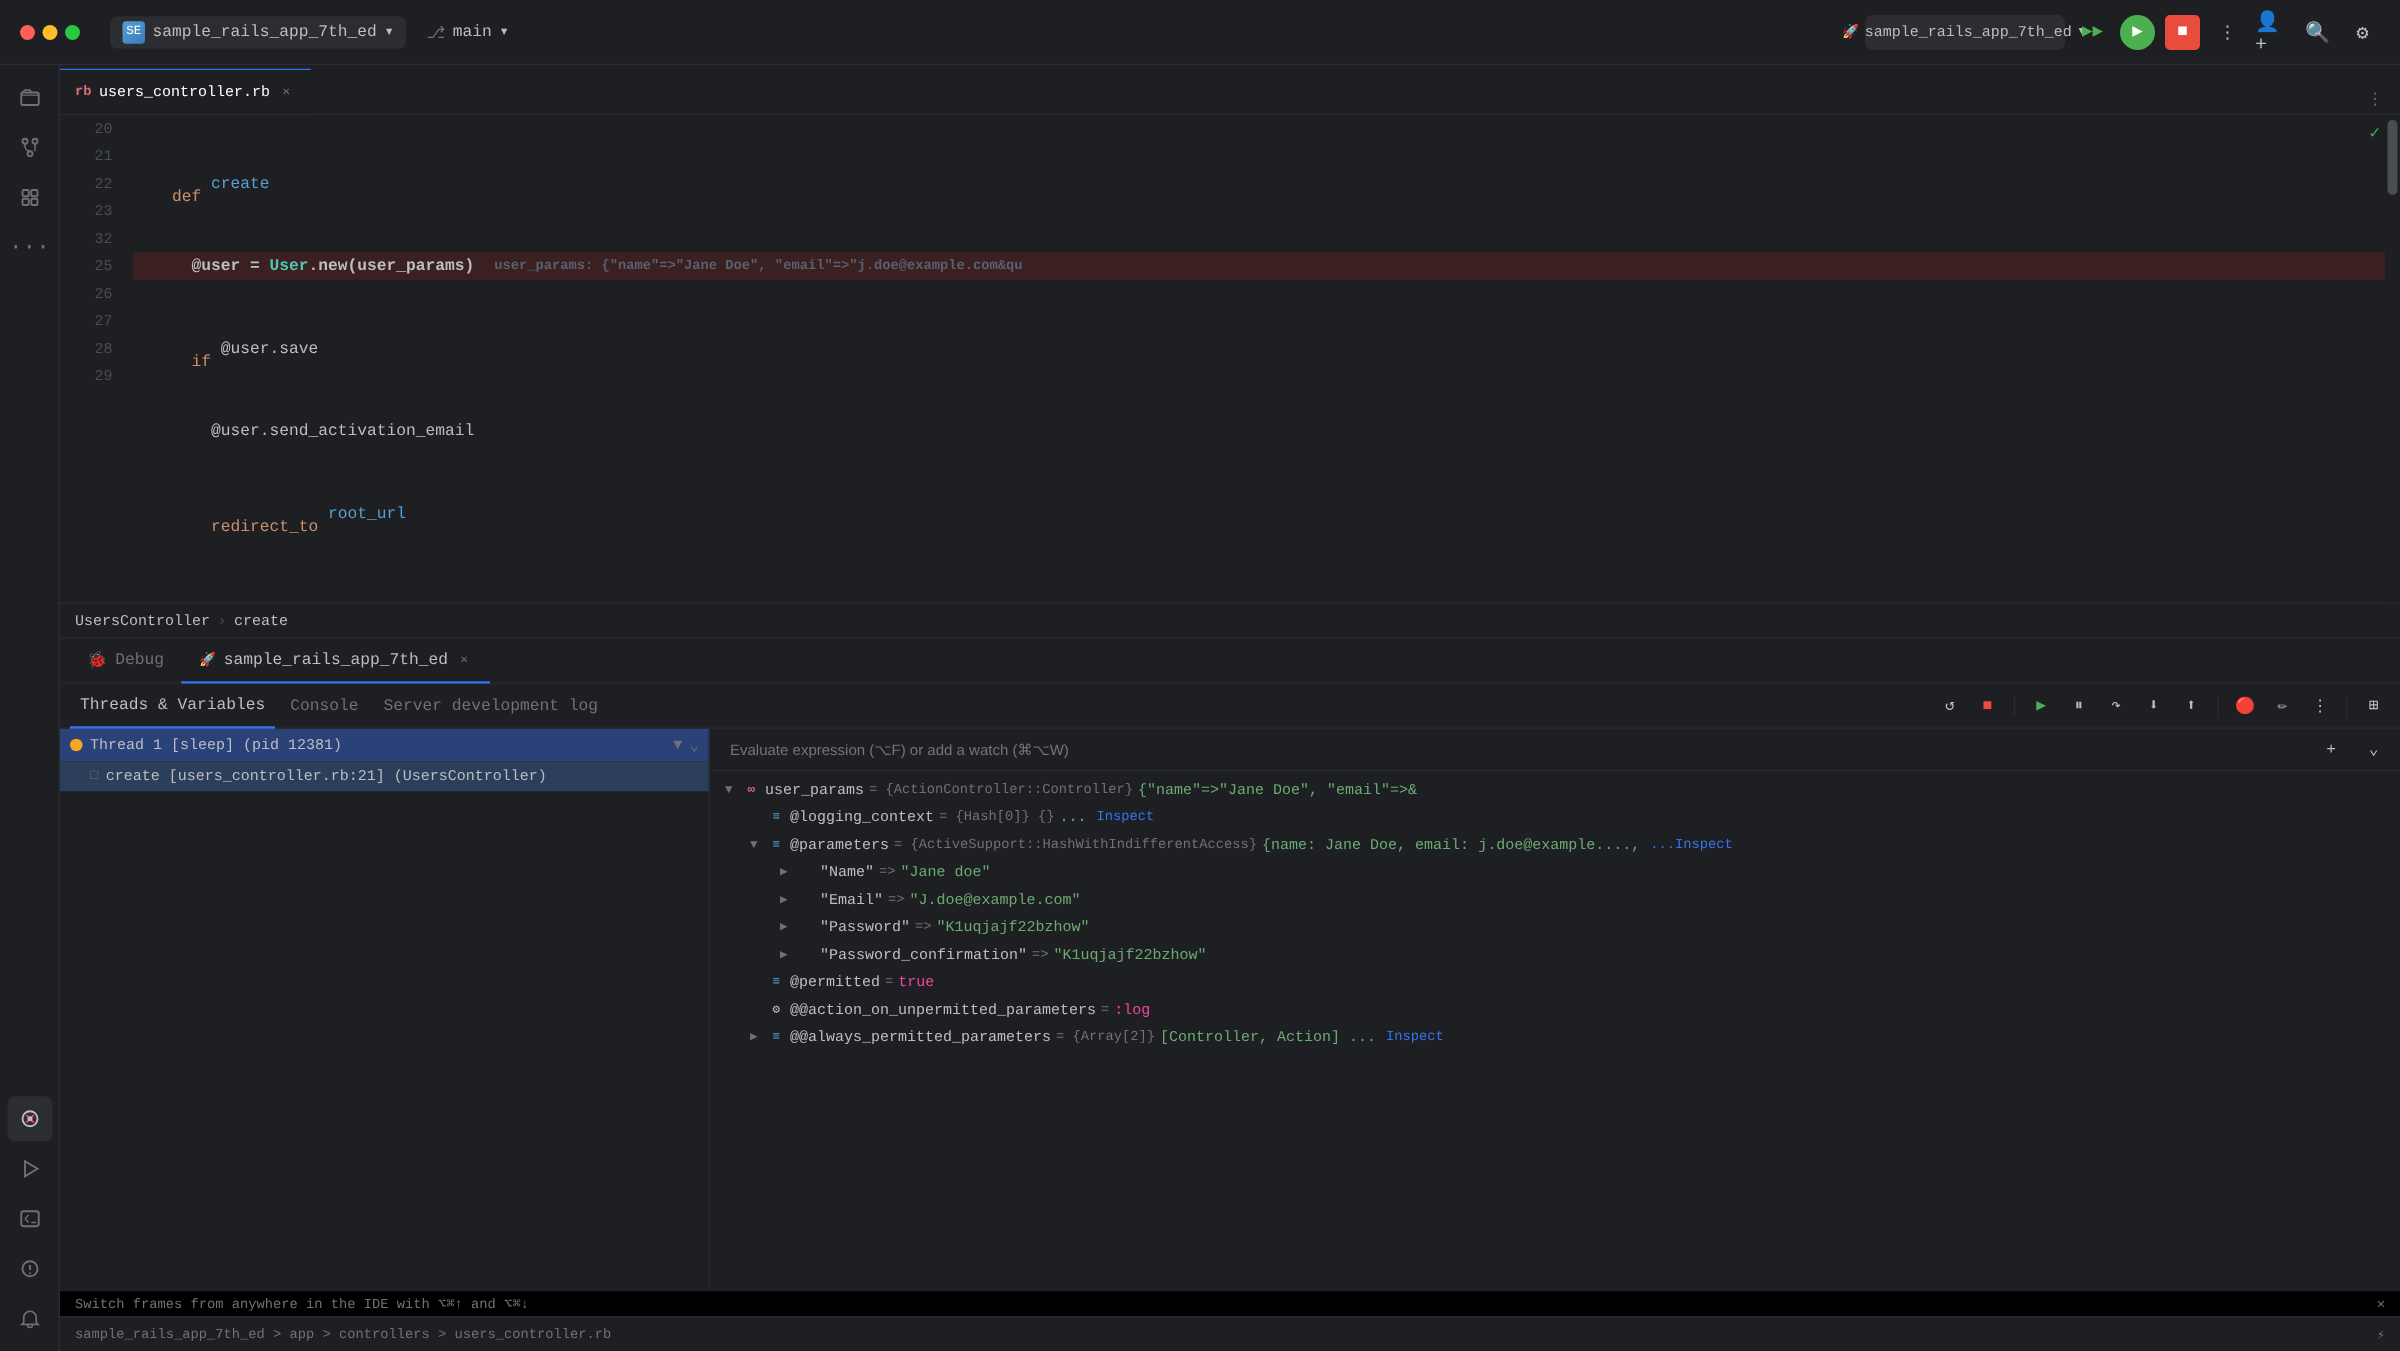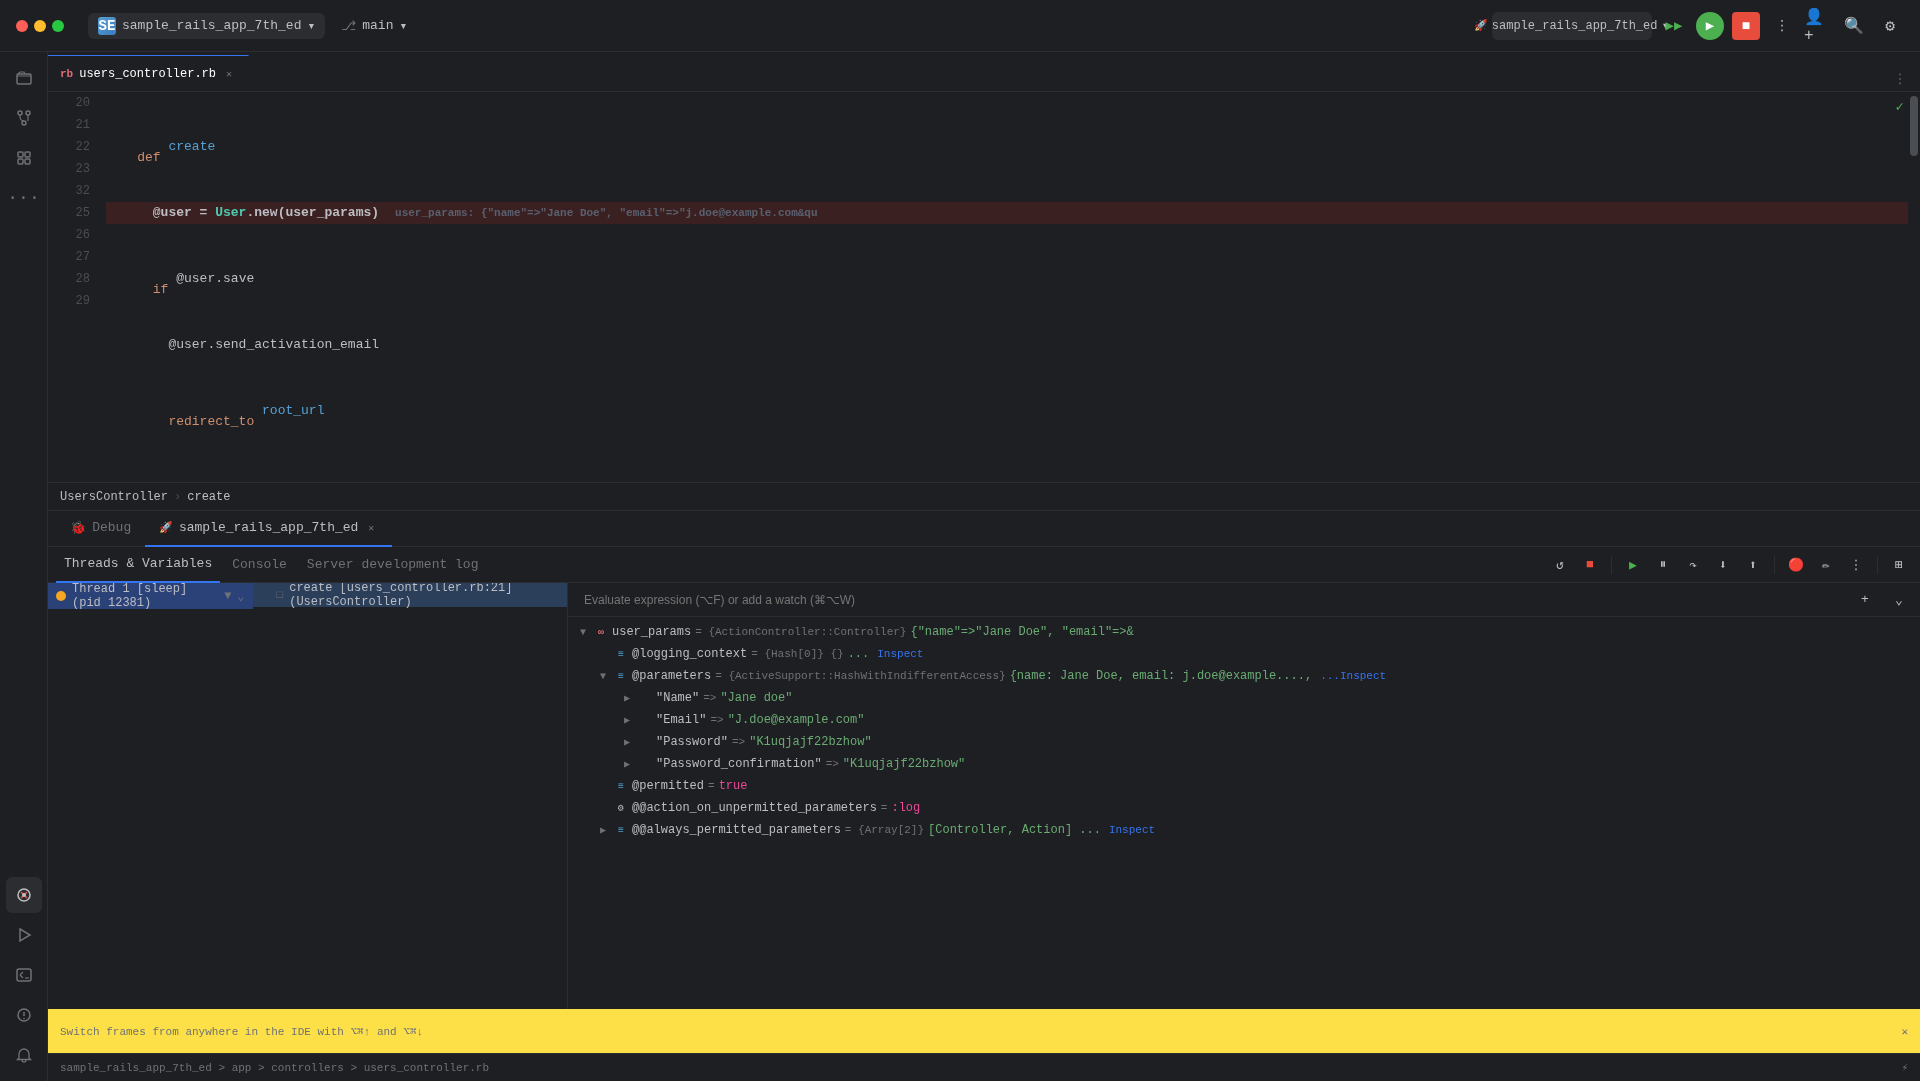--- a/index.html
+++ b/index.html
@@ -50,23 +50,23 @@
       color: #bcbec4;
     }
     .project-icon {
       width: 18px;
       height: 18px;
       background: linear-gradient(135deg, #56a0d3, #3a7bbf);
       border-radius: 3px;
       display: flex;
       align-items: center;
       justify-content: center;
-      font-size: 14px;
+      font-size: 10px;
       color: white;
-      font-weight: bold;
+      font-weight: normal;
     }
     .branch-selector {
       display: flex;
       align-items: center;
       gap: 6px;
       color: #bcbec4;
       cursor: pointer;
     }
     .spacer { flex: 1; }
     .title-actions {
@@ -335,21 +335,21 @@
       flex: 1;
       display: flex;
       overflow: hidden;
     }
 
     
     .threads-panel {
       width: 520px;
       border-right: 1px solid #2b2d30;
       display: flex;
-      flex-direction: row;
+      flex-direction: column;
       overflow: hidden;
       flex-shrink: 0;
     }
     .thread-item {
       height: 26px;
       display: flex;
       align-items: center;
       gap: 6px;
       padding: 0 8px;
       cursor: pointer;
@@ -461,22 +461,22 @@
       flex-shrink: 0;
     }
     .status-item {
       display: flex;
       align-items: center;
       gap: 4px;
     }
 
     
     .notification-bar {
-      height: 44px;
-      background: #fde047;
+      height: 20px;
+      background: #000000;
       display: flex;
       align-items: center;
       padding: 0 12px;
       gap: 8px;
       font-size: 11px;
       color: #6f7176;
       flex-shrink: 0;
     }
     .notification-close {
       margin-left: auto;

